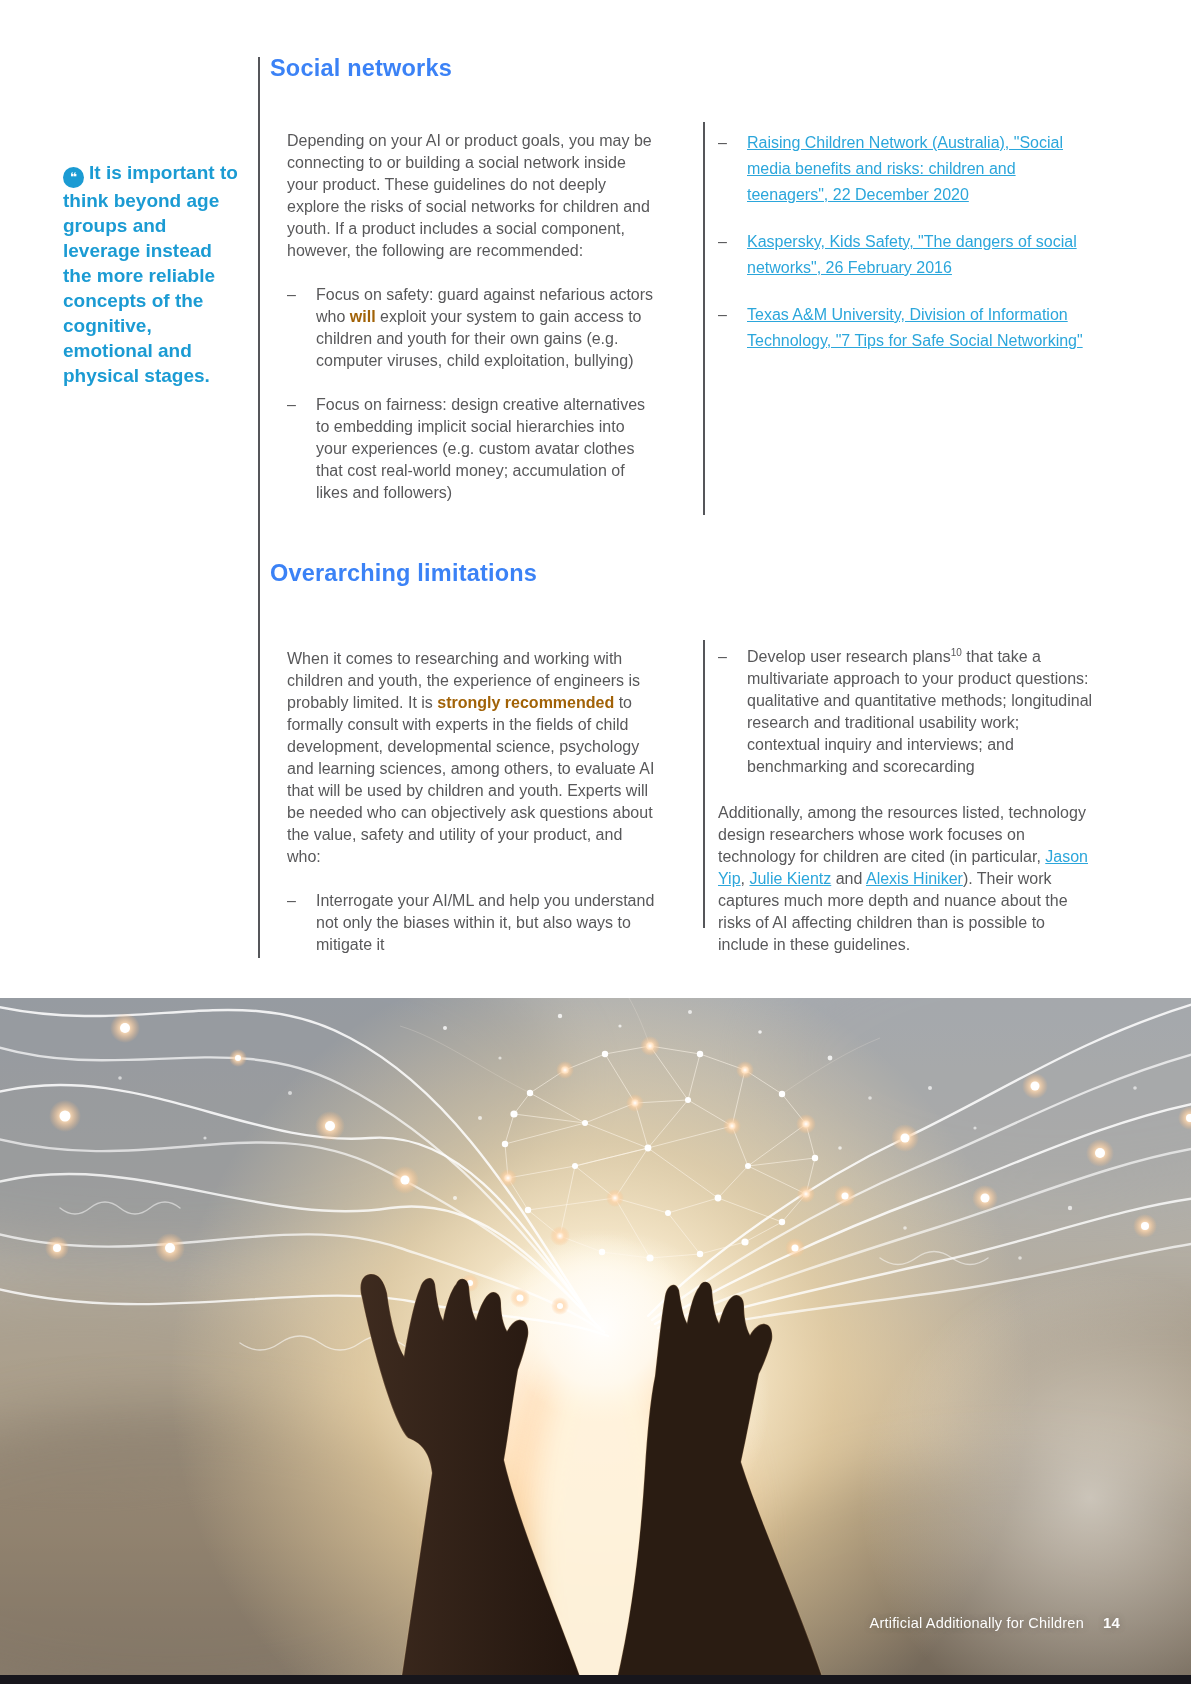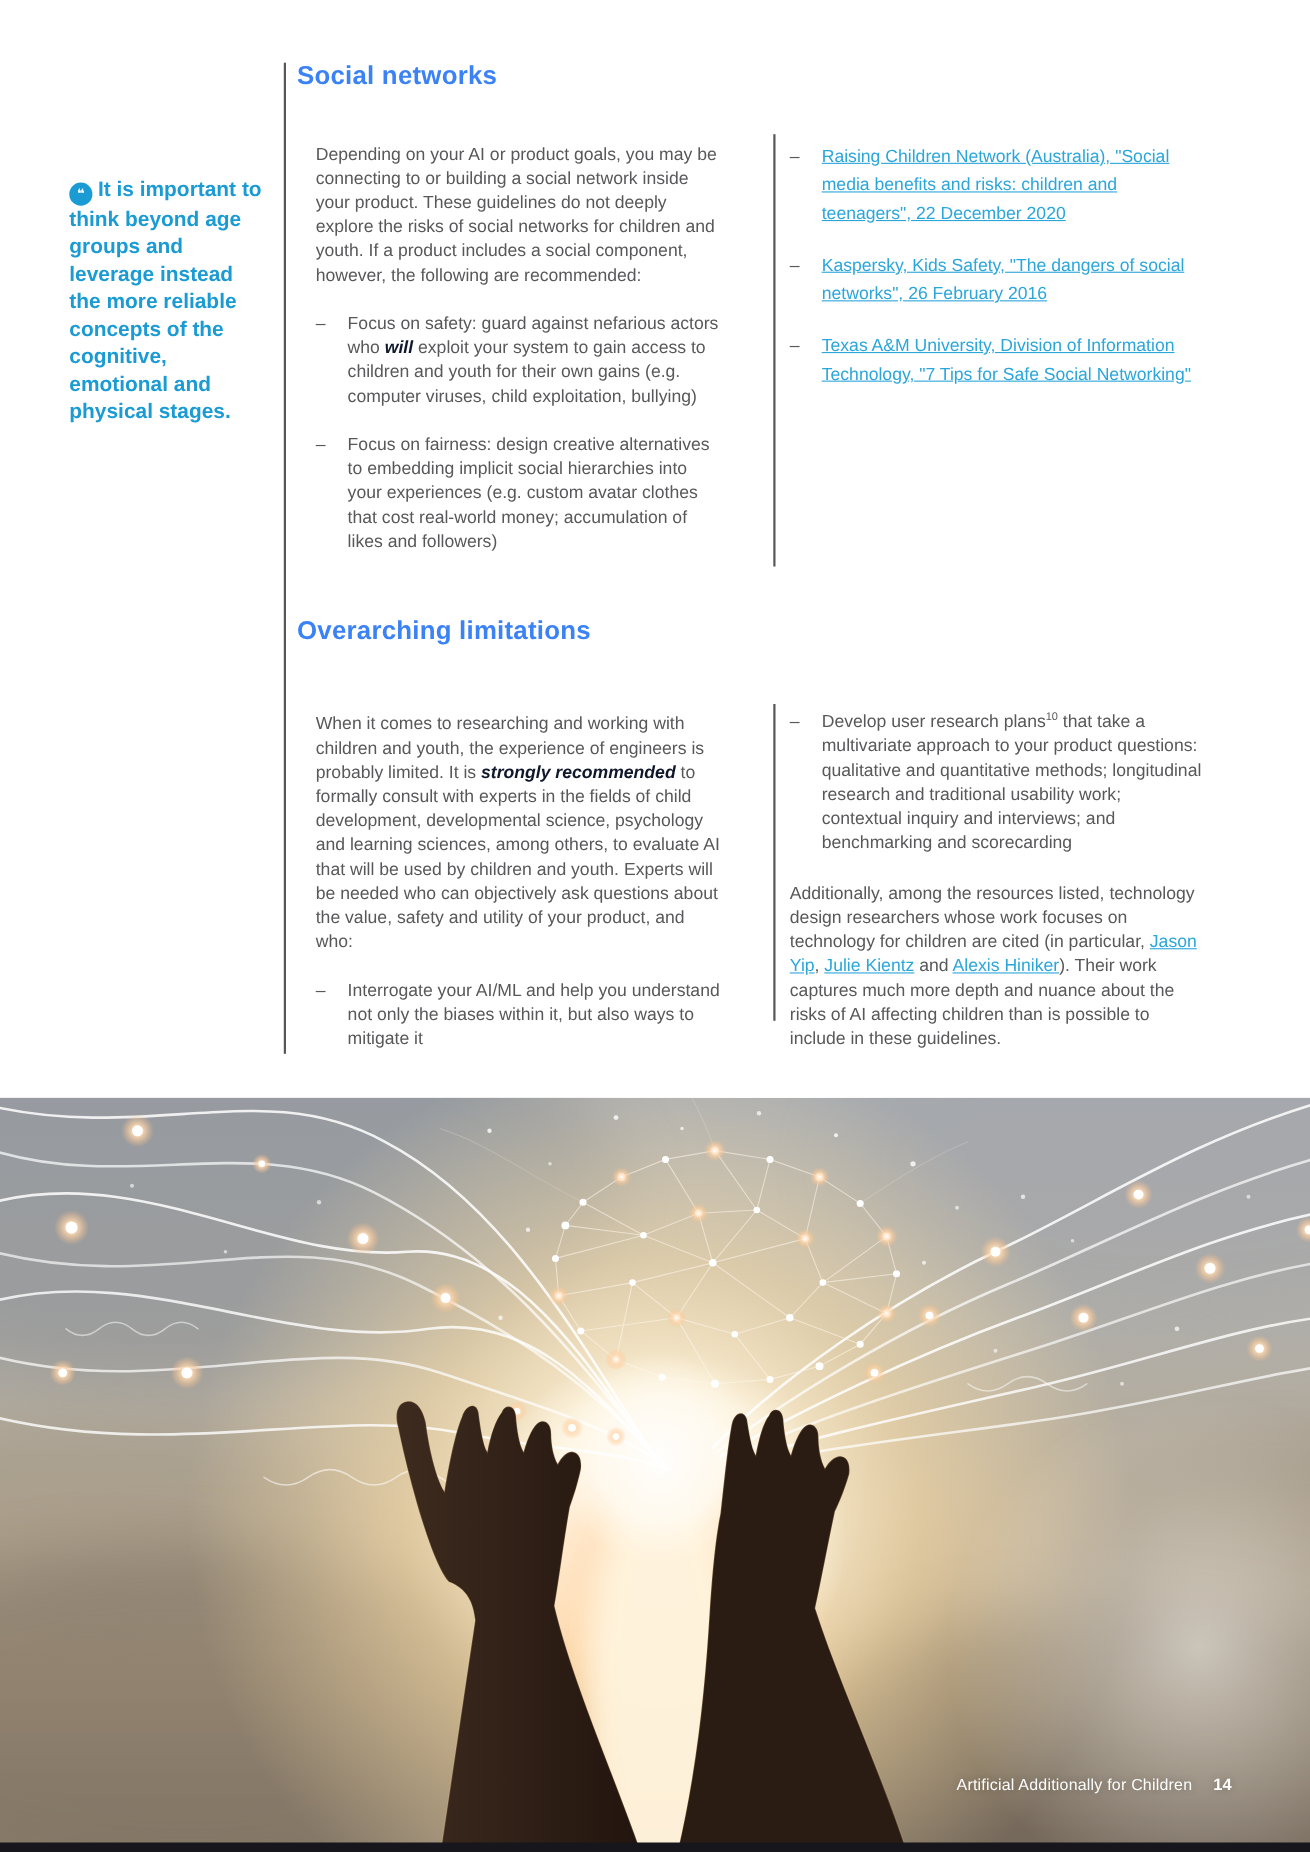--- a/index.html
+++ b/index.html
@@ -14,21 +14,21 @@
   #rule-mid-1{left:703px;top:122px;height:393px;}
   #rule-mid-2{left:703px;top:640px;height:288px;}
   .col{position:absolute;font-size:16px;line-height:22px;color:#58585a;}
   #col-1a{left:287px;top:130px;width:368px;}
   #col-1b{left:718px;top:130px;width:374px;}
   #col-2a{left:287px;top:648px;width:368px;}
   #col-2b{left:718px;top:646px;width:378px;}
   .col p{margin:0 0 22px 0;}
   .li{display:flex;margin:0 0 22px 0;}
   .dash{width:29px;flex:none;}
-  b.inline{font-weight:700;color:#0f172a;font-style:italic;}
+  b.inline{font-weight:700;color:#a16207;}
   sup{font-size:10px;line-height:0;vertical-align:super;}
   .resources-intro{margin-bottom:31px !important;}
   .linkitem{display:flex;margin:0 0 21px 0;line-height:26px;}
   a.doc-link,span.doc-link{color:#2ba6db;text-decoration:underline;cursor:pointer;}
   
   .pullquote{position:absolute;left:63px;top:114px;width:178px;font-size:19px;line-height:25px;
              font-weight:700;color:#1b9bd3;margin-top:46px;}
   .pq-icon{display:inline-block;width:21px;height:21px;border-radius:50%;background:#1b9bd3;color:#fff;
            font-size:12px;line-height:21px;text-align:center;vertical-align:-2px;margin-right:5px;
            font-family:"DejaVu Sans",sans-serif;}

